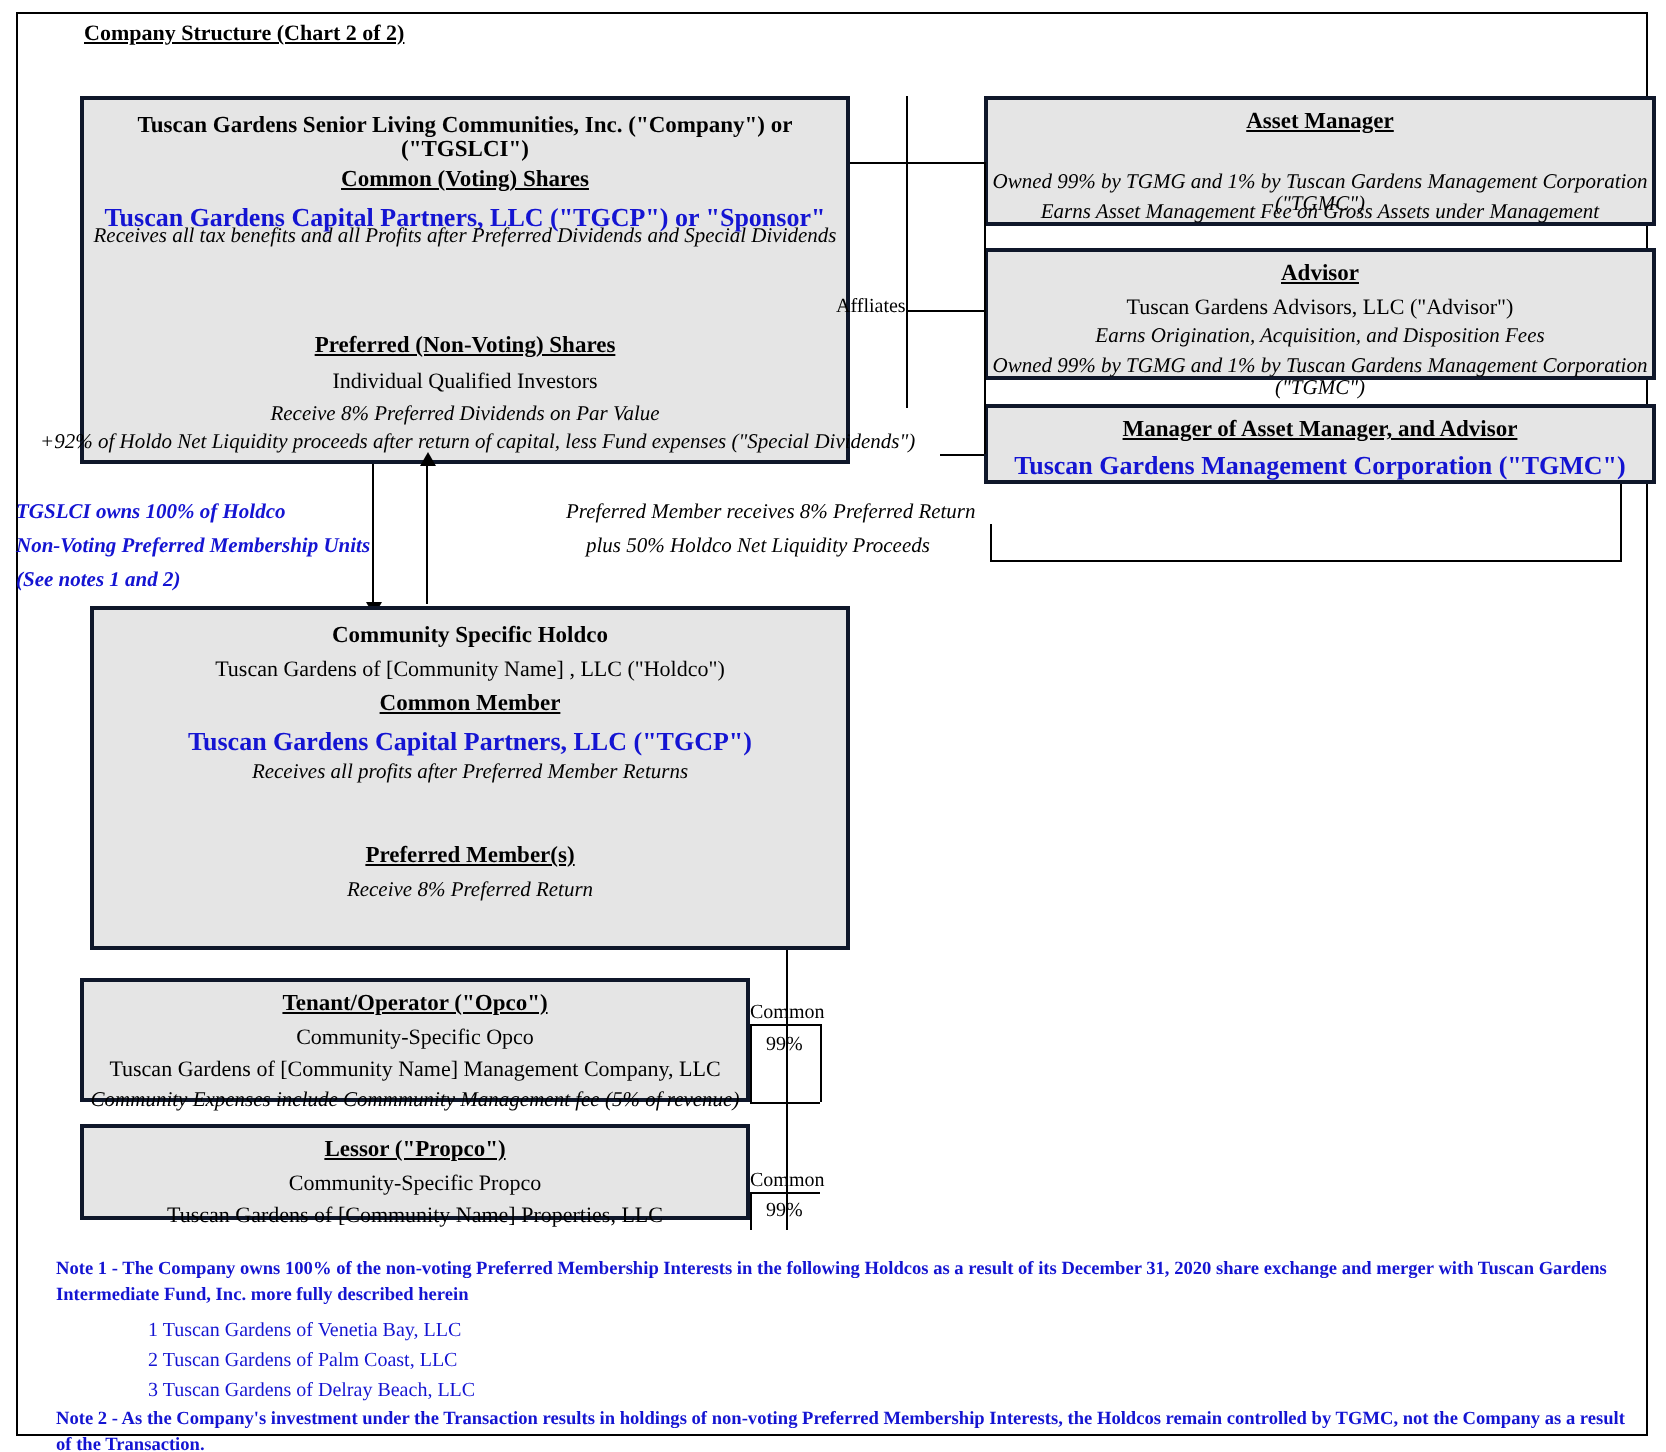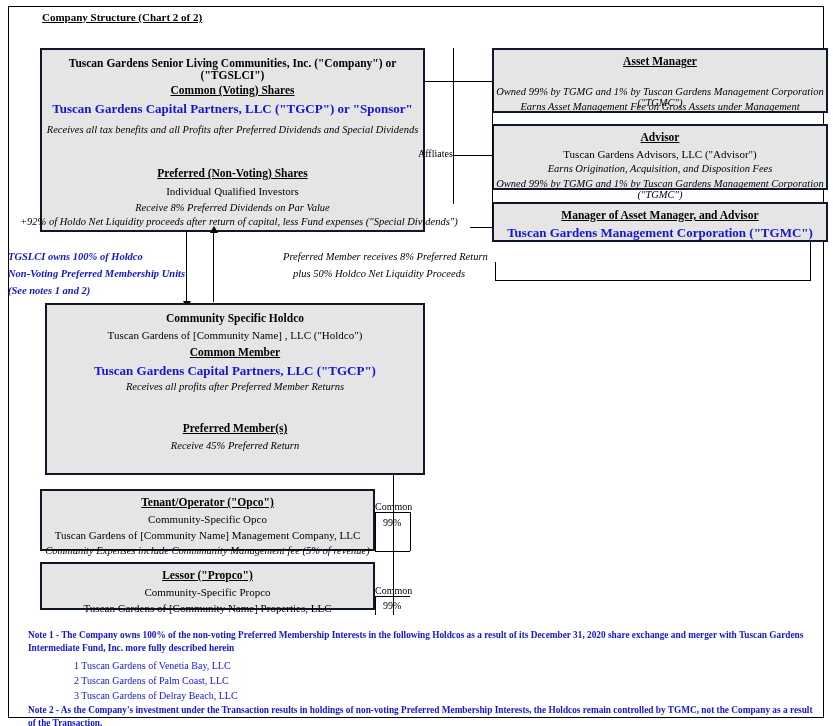--- a/index.html
+++ b/index.html
@@ -106,21 +106,21 @@
 <div id="page">
 
   <div class="page-frame"></div>
 
   <div class="txt t-title" style="left:42px; top:11px;">Company Structure (Chart 2 of 2)</div>
 
   <div class="box" style="left:40px; top:48px; width:385px; height:184px;">
     <div class="row t-head" style="top:7px;">Tuscan Gardens Senior Living Communities, Inc. ("Company") or ("TGSLCI")</div>
     <div class="row t-head-u" style="top:34px;">Common (Voting) Shares</div>
     <div class="row t-blue" style="top:51px;">Tuscan Gardens Capital Partners, LLC ("TGCP") or "Sponsor"</div>
-    <div class="row t-ital" style="top:74px;">Receives all tax benefits and all Profits after Preferred Dividends and Special Dividends</div>
+    <div class="row t-ital" style="top:63px;">Receives all tax benefits and all Profits after Preferred Dividends and Special Dividends</div>
 
     <div class="row t-head-u" style="top:117px;">Preferred (Non-Voting) Shares</div>
     <div class="row t-norm" style="top:135px;">Individual Qualified Investors</div>
     <div class="row t-ital" style="top:152px;">Receive 8% Preferred Dividends on Par Value</div>
   </div>
 
   <div class="txt t-ital" style="left:20px; top:216px;">+92% of Holdo Net Liquidity proceeds after return of capital, less Fund expenses ("Special Dividends")</div>
 
   <div class="box" style="left:492px; top:48px; width:336px; height:65px;">
     <div class="row t-head-u" style="top:5px;">Asset Manager</div>
@@ -163,21 +163,21 @@
   <div class="line vline arrow-up" style="left:213px; top:232px; height:70px;"></div>
 
   <div class="box" style="left:45px; top:303px; width:380px; height:172px;">
     <div class="row t-head" style="top:7px;">Community Specific Holdco</div>
     <div class="row t-norm" style="top:24px;">Tuscan Gardens of [Community Name] , LLC ("Holdco")</div>
     <div class="row t-head-u" style="top:41px;">Common Member</div>
     <div class="row t-blue" style="top:58px;">Tuscan Gardens Capital Partners, LLC ("TGCP")</div>
     <div class="row t-ital" style="top:76px;">Receives all profits after Preferred Member Returns</div>
 
     <div class="row t-head-u" style="top:117px;">Preferred Member(s)</div>
-    <div class="row t-ital" style="top:135px;">Receive 45% Preferred Return</div>
+    <div class="row t-ital" style="top:135px;">Receive 8% Preferred Return</div>
   </div>
 
   <div class="line vline" style="left:393px; top:475px; height:140px;"></div>
 
   <div class="box" style="left:40px; top:489px; width:335px; height:62px;">
     <div class="row t-head-u" style="top:5px;">Tenant/Operator ("Opco")</div>
     <div class="row t-norm" style="top:38px;">Tuscan Gardens of [Community Name]  Management Company, LLC</div>
     <div class="row t-norm" style="top:22px;">Community-Specific Opco</div>
     <div class="row t-ital" style="top:54px;">Community Expenses include Commmunity Management fee (5% of revenue)</div>
   </div>

